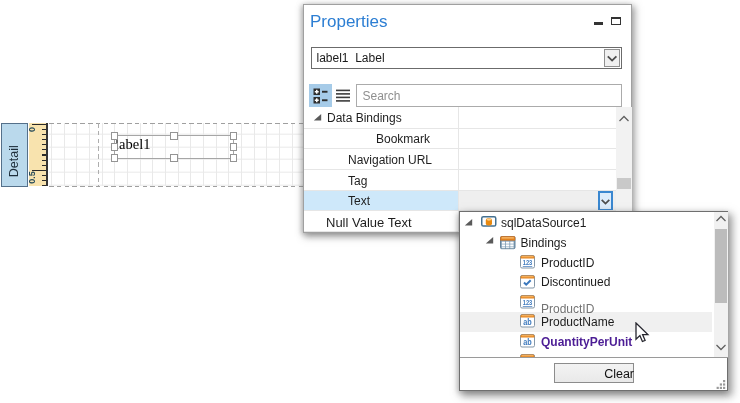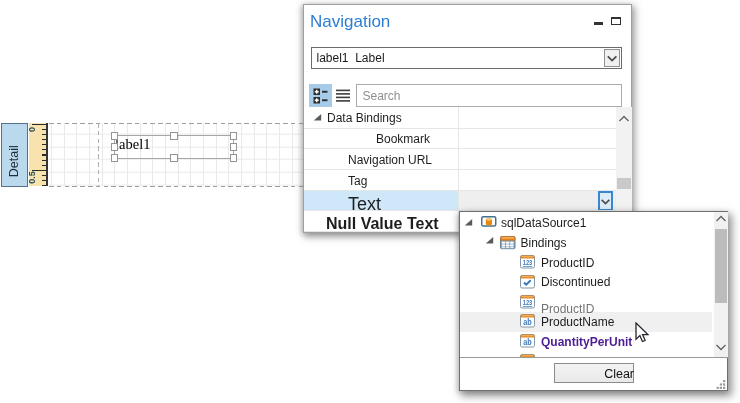--- a/index.html
+++ b/index.html
@@ -28,21 +28,21 @@
 <div id="ticks"></div>
 <div class="txt" style="left:25px; top:125px; width:14px; text-align:center; transform:rotate(-90deg); font-size:9px; color:#274b5a; font-weight:bold;">0</div>
 <div class="txt" style="left:23px; top:173px; width:18px; text-align:center; transform:rotate(-90deg); font-size:9px; color:#274b5a; font-weight:bold;">0.5</div>
 
 <div class="abs" style="left:113.7px; top:135.2px; width:120.6px; height:23.6px; border:1.5px solid #a6a6a6;"></div>
 <div class="txt" style="left:115px; top:137.4px; font-family:'Liberation Serif', serif; font-size:14.5px; color:#000;">label1</div>
 <div id="handles"></div>
 
 <div class="abs" id="propwin" style="left:303px; top:4px; width:329px; height:229px; background:#fff; border:1px solid #a0a0a0; box-shadow:2px 3px 7px 1px rgba(90,90,90,0.55), -2px 1px 5px rgba(120,120,120,0.35);"></div>
 
-<div class="txt" style="left:310px; top:13.2px; font-size:17px; color:#2c7ed3;">Navigation</div>
+<div class="txt" style="left:310px; top:13.2px; font-size:17px; color:#2c7ed3;">Properties</div>
 
 <div class="abs" style="left:593.5px; top:21.5px; width:9px; height:3px; background:#333;"></div>
 <div class="abs" style="left:610.5px; top:16.5px; width:10px; height:8px; border:1.5px solid #333; border-top-width:2.5px;"></div>
 
 <div class="abs" style="left:311px; top:46.5px; width:311px; height:22px; background:#fff; border:1px solid #6b6b6b;"></div>
 <div class="txt" style="left:316.5px; top:52px; font-size:12px; color:#1a1a1a;">label1  Label</div>
 <div class="abs" style="left:604px; top:48.5px; width:16px; height:18.5px; border:1px solid #909090; background:#f0f0f0;">
   <svg width="15" height="17" style="position:absolute;left:0;top:0;">
       <path d="M2.8 6.3 l4.3 4.3 l4.3 -4.3" fill="none" stroke="#4c4c4c" stroke-width="1.8"></path>
     </svg>
@@ -76,27 +76,27 @@
     <polygon points="8.2,0 8.2,6.6 0.8,6.6" fill="#5a5a5a"></polygon>
   </svg>
 <div class="txt" style="left:327px; top:111.8px; font-size:12px; color:#1e1e1e;">Data Bindings</div>
 
 <div class="txt" style="left:348px; top:133px; font-size:12px; color:#1e1e1e;margin-left:28px;">Bookmark</div>
 <div class="txt" style="left:348px; top:153.5px; font-size:12px; color:#1e1e1e;">Navigation URL</div>
 <div class="txt" style="left:348px; top:174.5px; font-size:12px; color:#1e1e1e;">Tag</div>
 
 <div class="abs" style="left:304px; top:190px; width:154px; height:21px; background:#cee8fa;"></div>
 <div class="abs" style="left:459px; top:190px; width:157px; height:21px; background:#efefef;"></div>
-<div class="txt" style="left:348px; top:195px; font-size:18px; color:#1e1e1e;">Text</div>
+<div class="txt" style="left:348px; top:195px; font-size:12px; color:#1e1e1e;">Text</div>
 <div class="abs" style="left:598px; top:191px; width:15px; height:19.5px; border:2px solid #3a87d0; background:#ddecfb;">
   <svg width="11" height="16" style="position:absolute;left:0;top:0;">
       <path d="M1.7 6.8 l3.8 3.8 l3.8 -3.8" fill="none" stroke="#4d4d4d" stroke-width="1.7"></path>
     </svg>
 </div>
-<div class="txt" style="left:326px; top:216px; font-size:16px; color:#1e1e1e;font-weight:bold;">Null Value Text</div>
+<div class="txt" style="left:326px; top:216px; font-size:13px; color:#1e1e1e;">Null Value Text</div>
 
 <div class="abs" style="left:615.5px; top:107px; width:16px; height:125px; background:#f2f2f2;"></div>
 <svg width="12" height="9" style="position:absolute;left:618px;top:115px;">
     <path d="M1.5 6 l4.5 -4.5 l4.5 4.5" fill="none" stroke="#606060" stroke-width="1.25"></path>
   </svg>
 <div class="abs" style="left:616.5px; top:178px; width:14px; height:11px; background:#c9c9c9;"></div>
 
 <div class="abs" id="popuplayer" style="left:0;top:0;width:740px;height:403px;z-index:4;pointer-events:none;border-radius:22px;">
 <div class="abs" id="popup" style="left:459px; top:211px; width:269px; height:180px; background:#fff; border:1px solid #6f6f6f; box-shadow:3px 4px 8px 1px rgba(80,80,80,0.6), -2px 2px 5px rgba(120,120,120,0.3);"></div>
 

